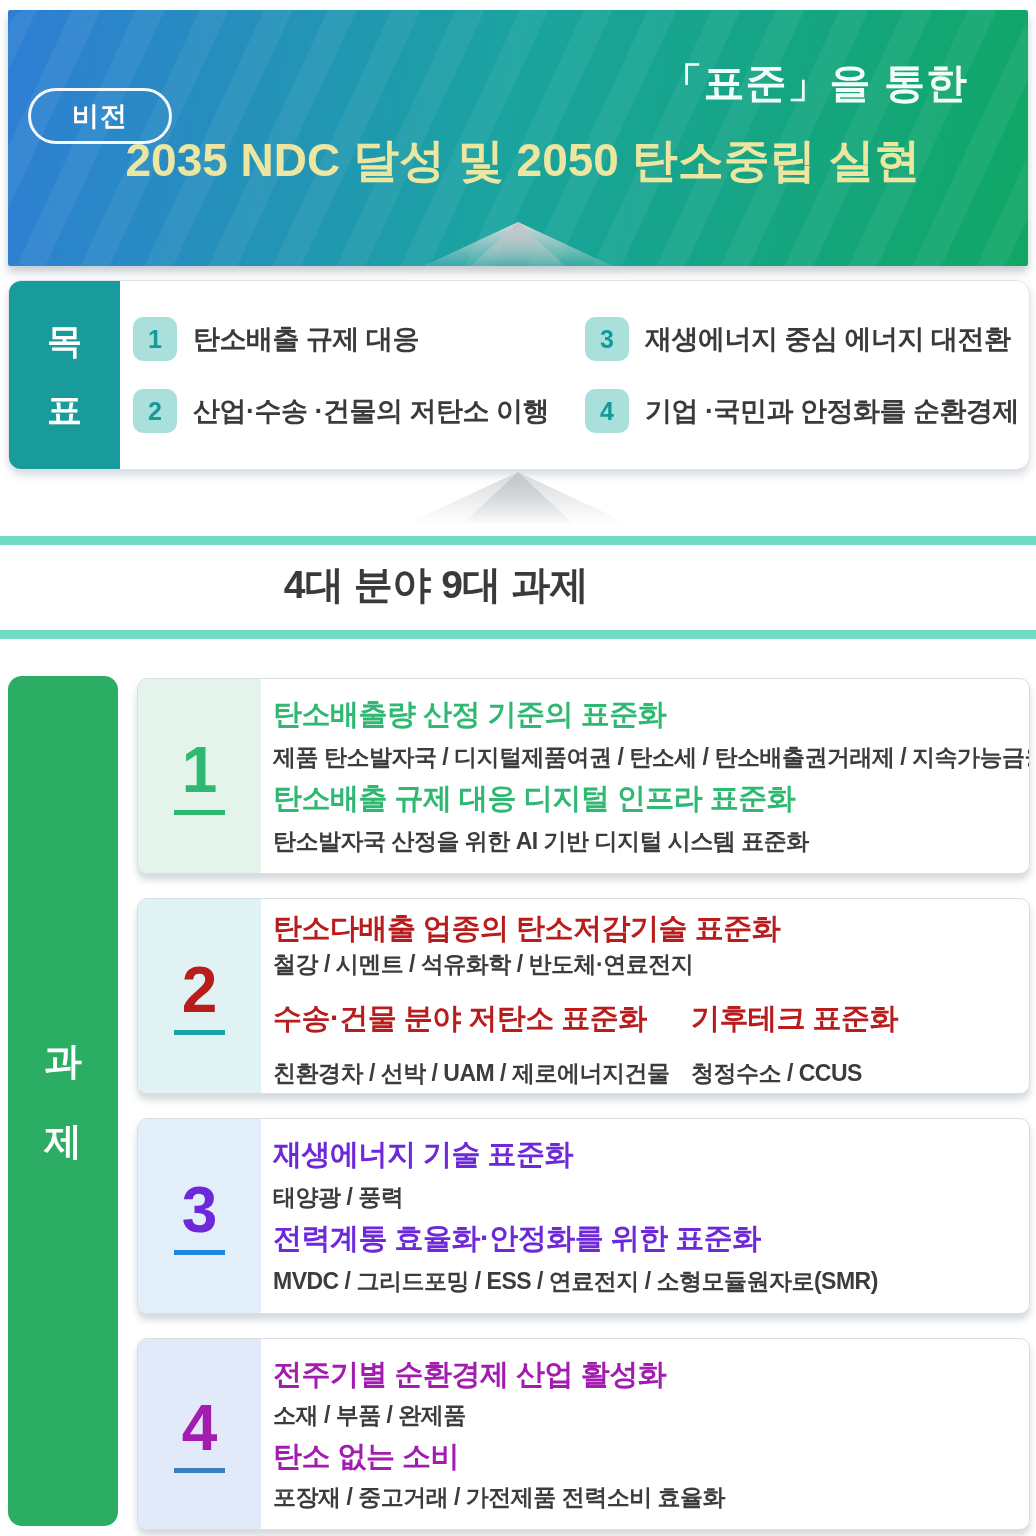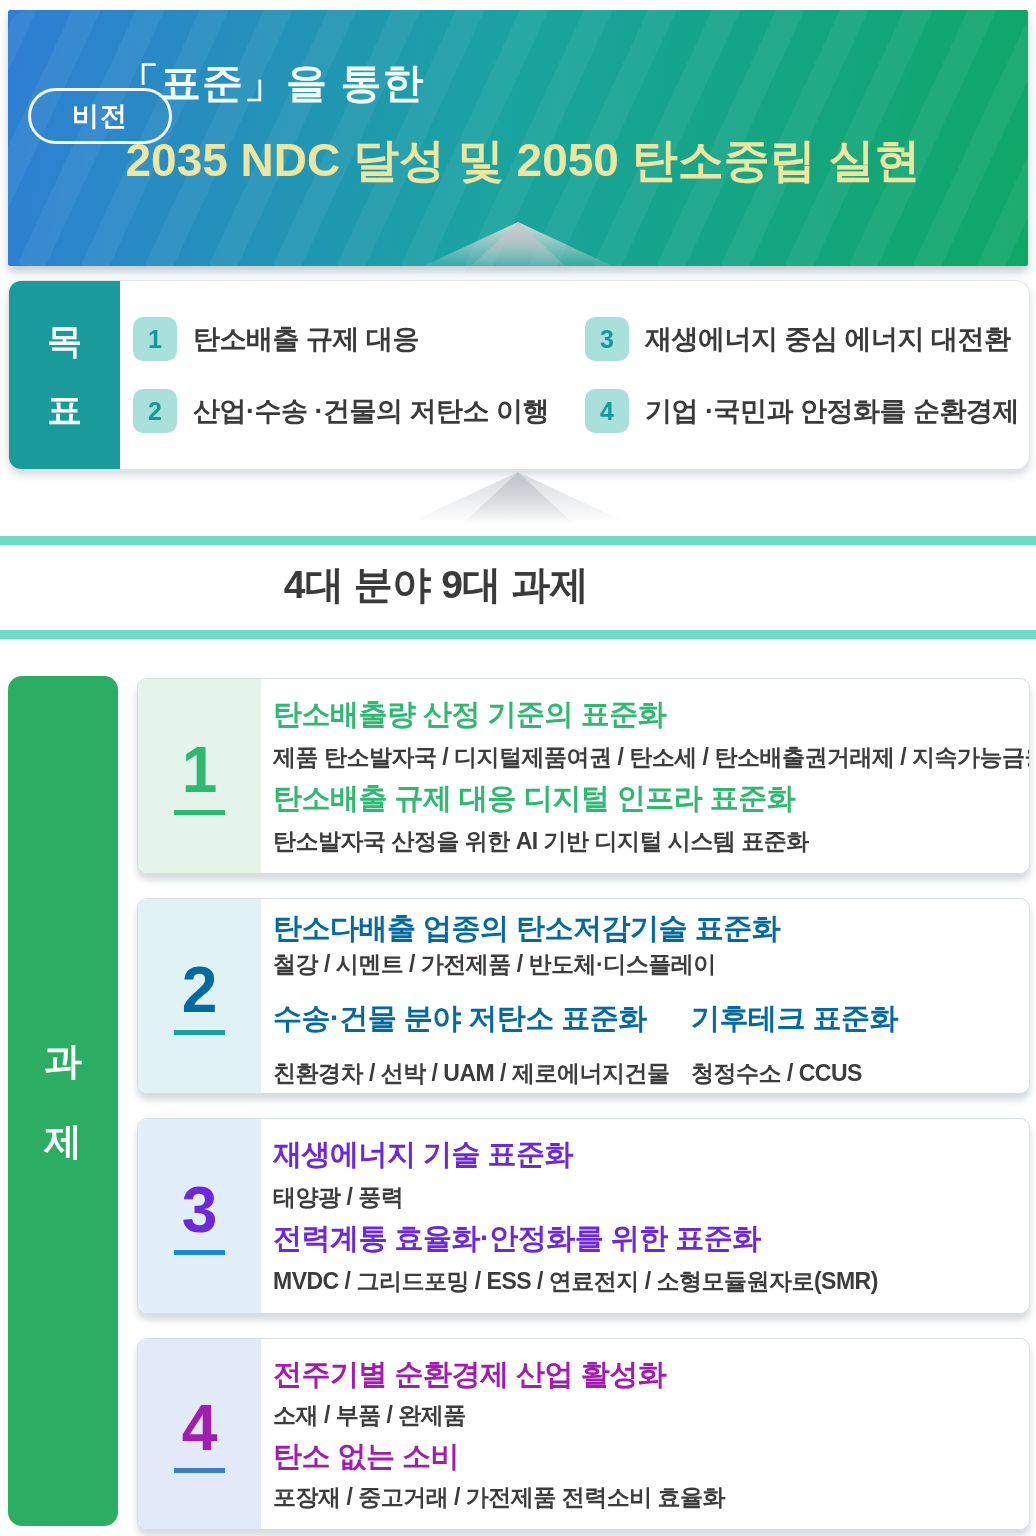--- a/index.html
+++ b/index.html
@@ -8,21 +8,21 @@
 
   
   .banner{position:absolute;left:8px;top:10px;width:1020px;height:256px;border-radius:2px;
     background:linear-gradient(100deg,#2F7ED5 0%,#1AA3A0 48%,#10A765 100%);
     box-shadow:0 6px 10px rgba(90,105,120,.35);overflow:hidden;}
   .banner-stripes{position:absolute;inset:0;border-radius:22px;
     background:repeating-linear-gradient(115deg,rgba(255,255,255,.055) 0 26px,rgba(255,255,255,0) 26px 58px);}
   .badge{position:absolute;left:20px;top:78px;width:138px;height:50px;border:3px solid rgba(255,255,255,.95);
     border-radius:28px;display:flex;align-items:center;justify-content:center;}
   .badge span{color:#fff;font-size:27px;font-weight:700;letter-spacing:1px;}
-  .banner-title1{position:absolute;left:110px;right:60px;top:46px;text-align:left;color:#F3FDF8;
+  .banner-title1{position:absolute;left:110px;right:60px;top:46px;text-align:right;color:#F3FDF8;
     font-size:41px;font-weight:800;letter-spacing:1px;}
   .banner-title2{position:absolute;left:30px;right:20px;top:120px;text-align:center;color:#EDE6A0;
     font-size:46px;font-weight:800;letter-spacing:0px;}
 
   
   .arrow{position:absolute;left:50%;transform:translateX(-50%);width:240px;height:56px;}
   .arrow .outer{position:absolute;inset:0;clip-path:polygon(50% 0,100% 100%,0 100%);
     background:linear-gradient(to bottom,#D6D9DC 0%,rgba(255,255,255,0) 92%);}
   .arrow .inner{position:absolute;left:60px;top:0;width:120px;height:56px;clip-path:polygon(50% 0,100% 100%,0 100%);
     background:linear-gradient(to bottom,#C2C6CA 0%,rgba(255,255,255,0) 95%);}
@@ -60,21 +60,21 @@
   .box1{top:678px;} .box2{top:898px;} .box3{top:1118px;} .box4{top:1338px;height:190px;}
   .task-num-panel{width:123px;flex:0 0 auto;display:flex;align-items:center;justify-content:center;}
   .task-num{font-size:64px;font-weight:700;line-height:1;padding:0 8px 8px 8px;border-bottom:5px solid;}
   .task-content{flex:1;display:flex;flex-direction:column;justify-content:space-evenly;padding:10px 10px 10px 12px;}
   .t-title{font-size:29px;font-weight:800;letter-spacing:-0.5px;white-space:nowrap;}
   .t-sub{font-size:23px;font-weight:600;color:#3C3C3C;letter-spacing:-0.5px;white-space:nowrap;}
   .t-row{display:flex;margin-top:19px;}
   .t-row .colL{width:418px;flex:0 0 auto;}
 
   .box1 .task-num-panel{background:#E4F4EB;} .box1 .task-num,.box1 .t-title{color:#2EB872;border-color:#2EB872;}
-  .box2 .task-num-panel{background:#E0F2F4;} .box2 .task-num,.box2 .t-title{color:#0369a1;border-color:#17A3A6;}
+  .box2 .task-num-panel{background:#E0F2F4;} .box2 .task-num,.box2 .t-title{color:#b91c1c;border-color:#17A3A6;}
   .box3 .task-num-panel{background:#E2EFFA;} .box3 .task-num,.box3 .t-title{color:#6d28d9;border-color:#1E88E0;}
   .box4 .task-num-panel{background:#E2E9F8;} .box4 .task-num,.box4 .t-title{color:#a21caf;border-color:#3D7FBE;}
 </style>
 </head>
 <body>
 
 <div class="page">
 
   <section class="banner">
     <div class="banner-stripes"></div>
@@ -140,21 +140,21 @@
       <div class="t-sub">탄소발자국 산정을 위한 AI 기반 디지털 시스템 표준화</div>
     </div>
   </section>
 
   <section class="task-box box2">
     <div class="task-num-panel">
       <span class="task-num">2</span>
     </div>
     <div class="task-content">
       <div class="t-title">탄소다배출 업종의 탄소저감기술 표준화</div>
-      <div class="t-sub">철강 / 시멘트 / 가전제품 / 반도체·디스플레이</div>
+      <div class="t-sub">철강 / 시멘트 / 석유화학 / 반도체·연료전지</div>
       <div class="t-row">
         <span class="t-title colL">수송·건물 분야 저탄소 표준화</span>
         <span class="t-title">기후테크 표준화</span>
       </div>
       <div class="t-row">
         <span class="t-sub colL">친환경차 / 선박 / UAM / 제로에너지건물</span>
         <span class="t-sub">청정수소 / CCUS</span>
       </div>
     </div>
   </section>

